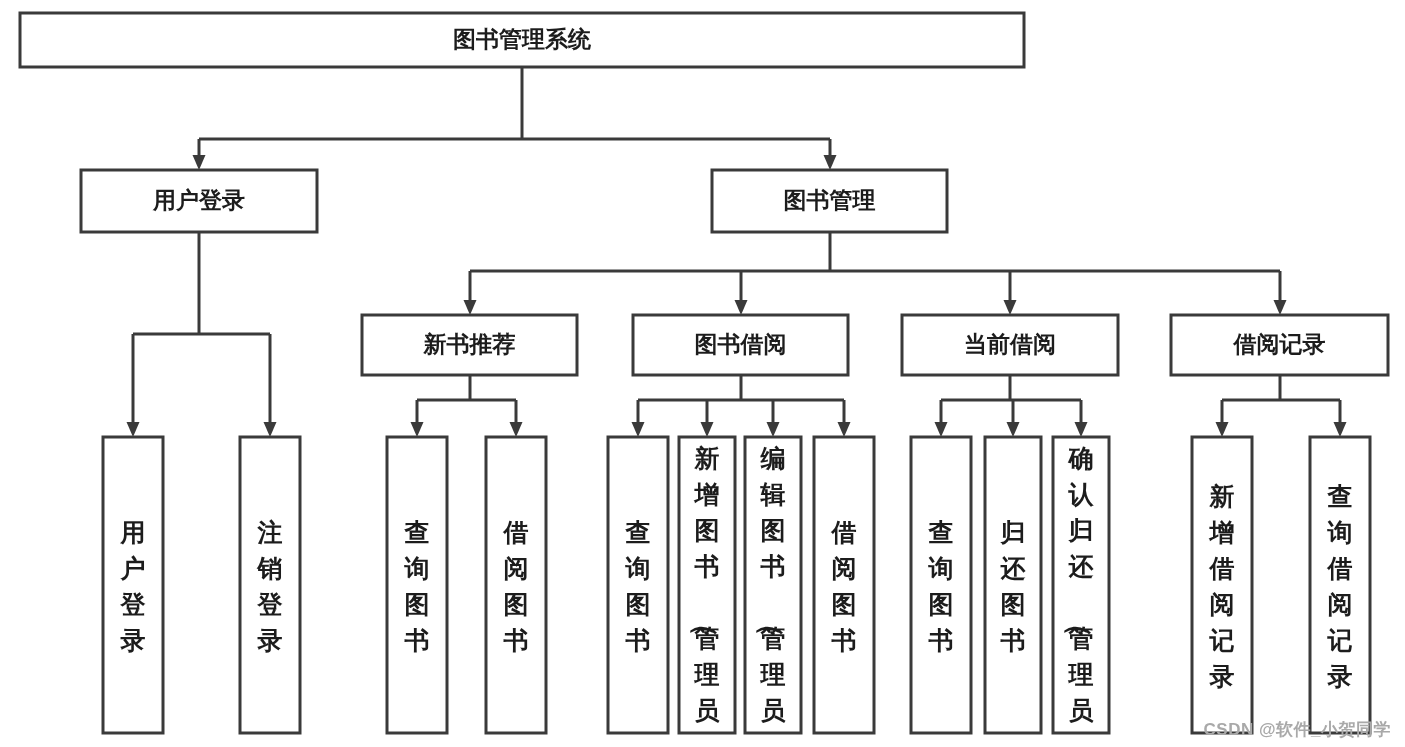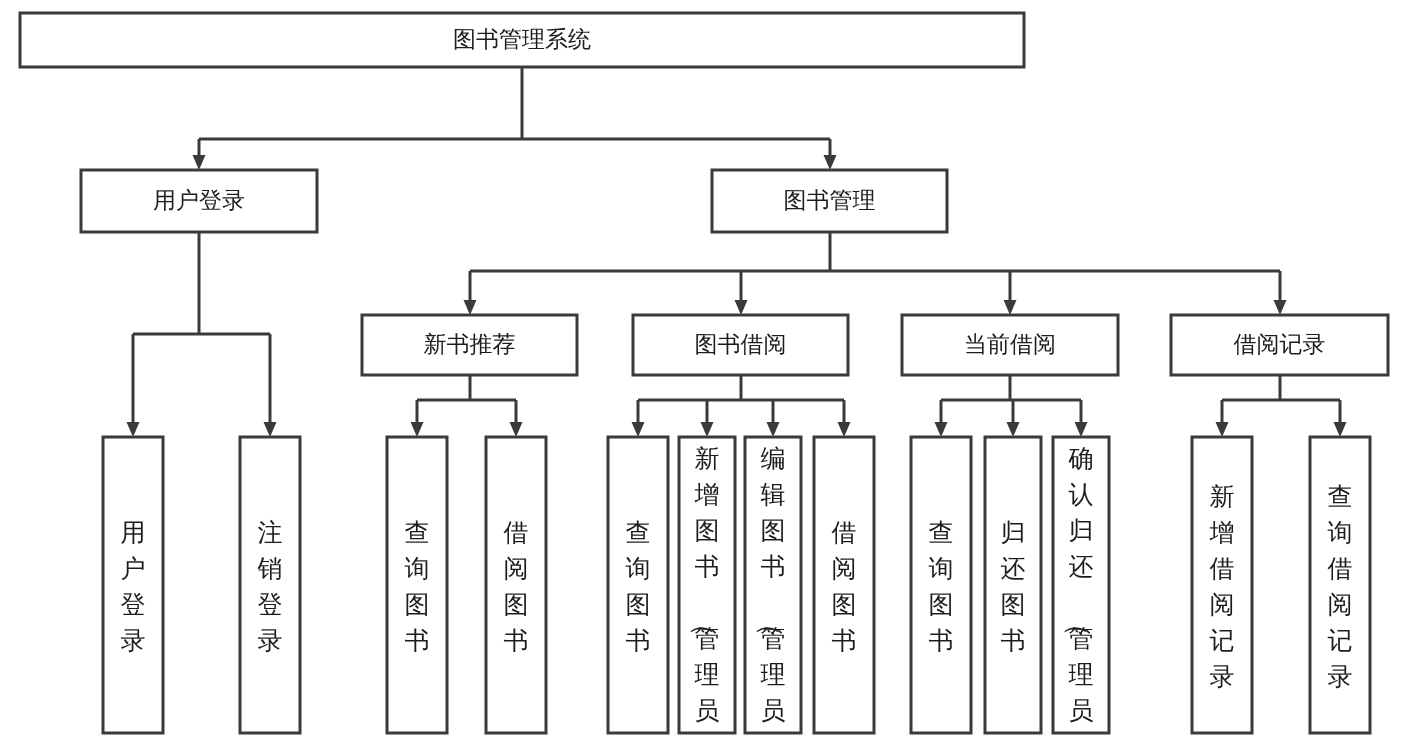--- a/index.html
+++ b/index.html
@@ -11,20 +11,21 @@
     width: 1405px;
     height: 747px;
     font-family: "Liberation Sans", "DejaVu Sans", sans-serif;
     overflow: hidden;
     position: relative;
   }
   #diagram-root {
     position: relative;
     width: 1405px;
     height: 747px;
+    font-weight: bold;
   }
   svg.diagram-canvas {
     position: absolute;
     left: 0;
     top: 0;
     width: 1405px;
     height: 747px;
     display: block;
   }
   .node-box {
@@ -217,13 +218,14 @@
         <g>
           <rect class="node-box" x="1192" y="437" width="60" height="296"></rect>
           <text class="node-label-v" x="1222" y="505.08"><tspan x="1222" dy="0">新</tspan><tspan x="1222" dy="36">增</tspan><tspan x="1222" dy="36">借</tspan><tspan x="1222" dy="36">阅</tspan><tspan x="1222" dy="36">记</tspan><tspan x="1222" dy="36">录</tspan></text>
         </g>
         <g>
           <rect class="node-box" x="1310" y="437" width="60" height="296"></rect>
           <text class="node-label-v" x="1340" y="505.08"><tspan x="1340" dy="0">查</tspan><tspan x="1340" dy="36">询</tspan><tspan x="1340" dy="36">借</tspan><tspan x="1340" dy="36">阅</tspan><tspan x="1340" dy="36">记</tspan><tspan x="1340" dy="36">录</tspan></text>
         </g>
       </g>
     </svg>
+  <div class="watermark">CSDN @软件_小贺同学</div>
 </div>
 
 </body></html>

